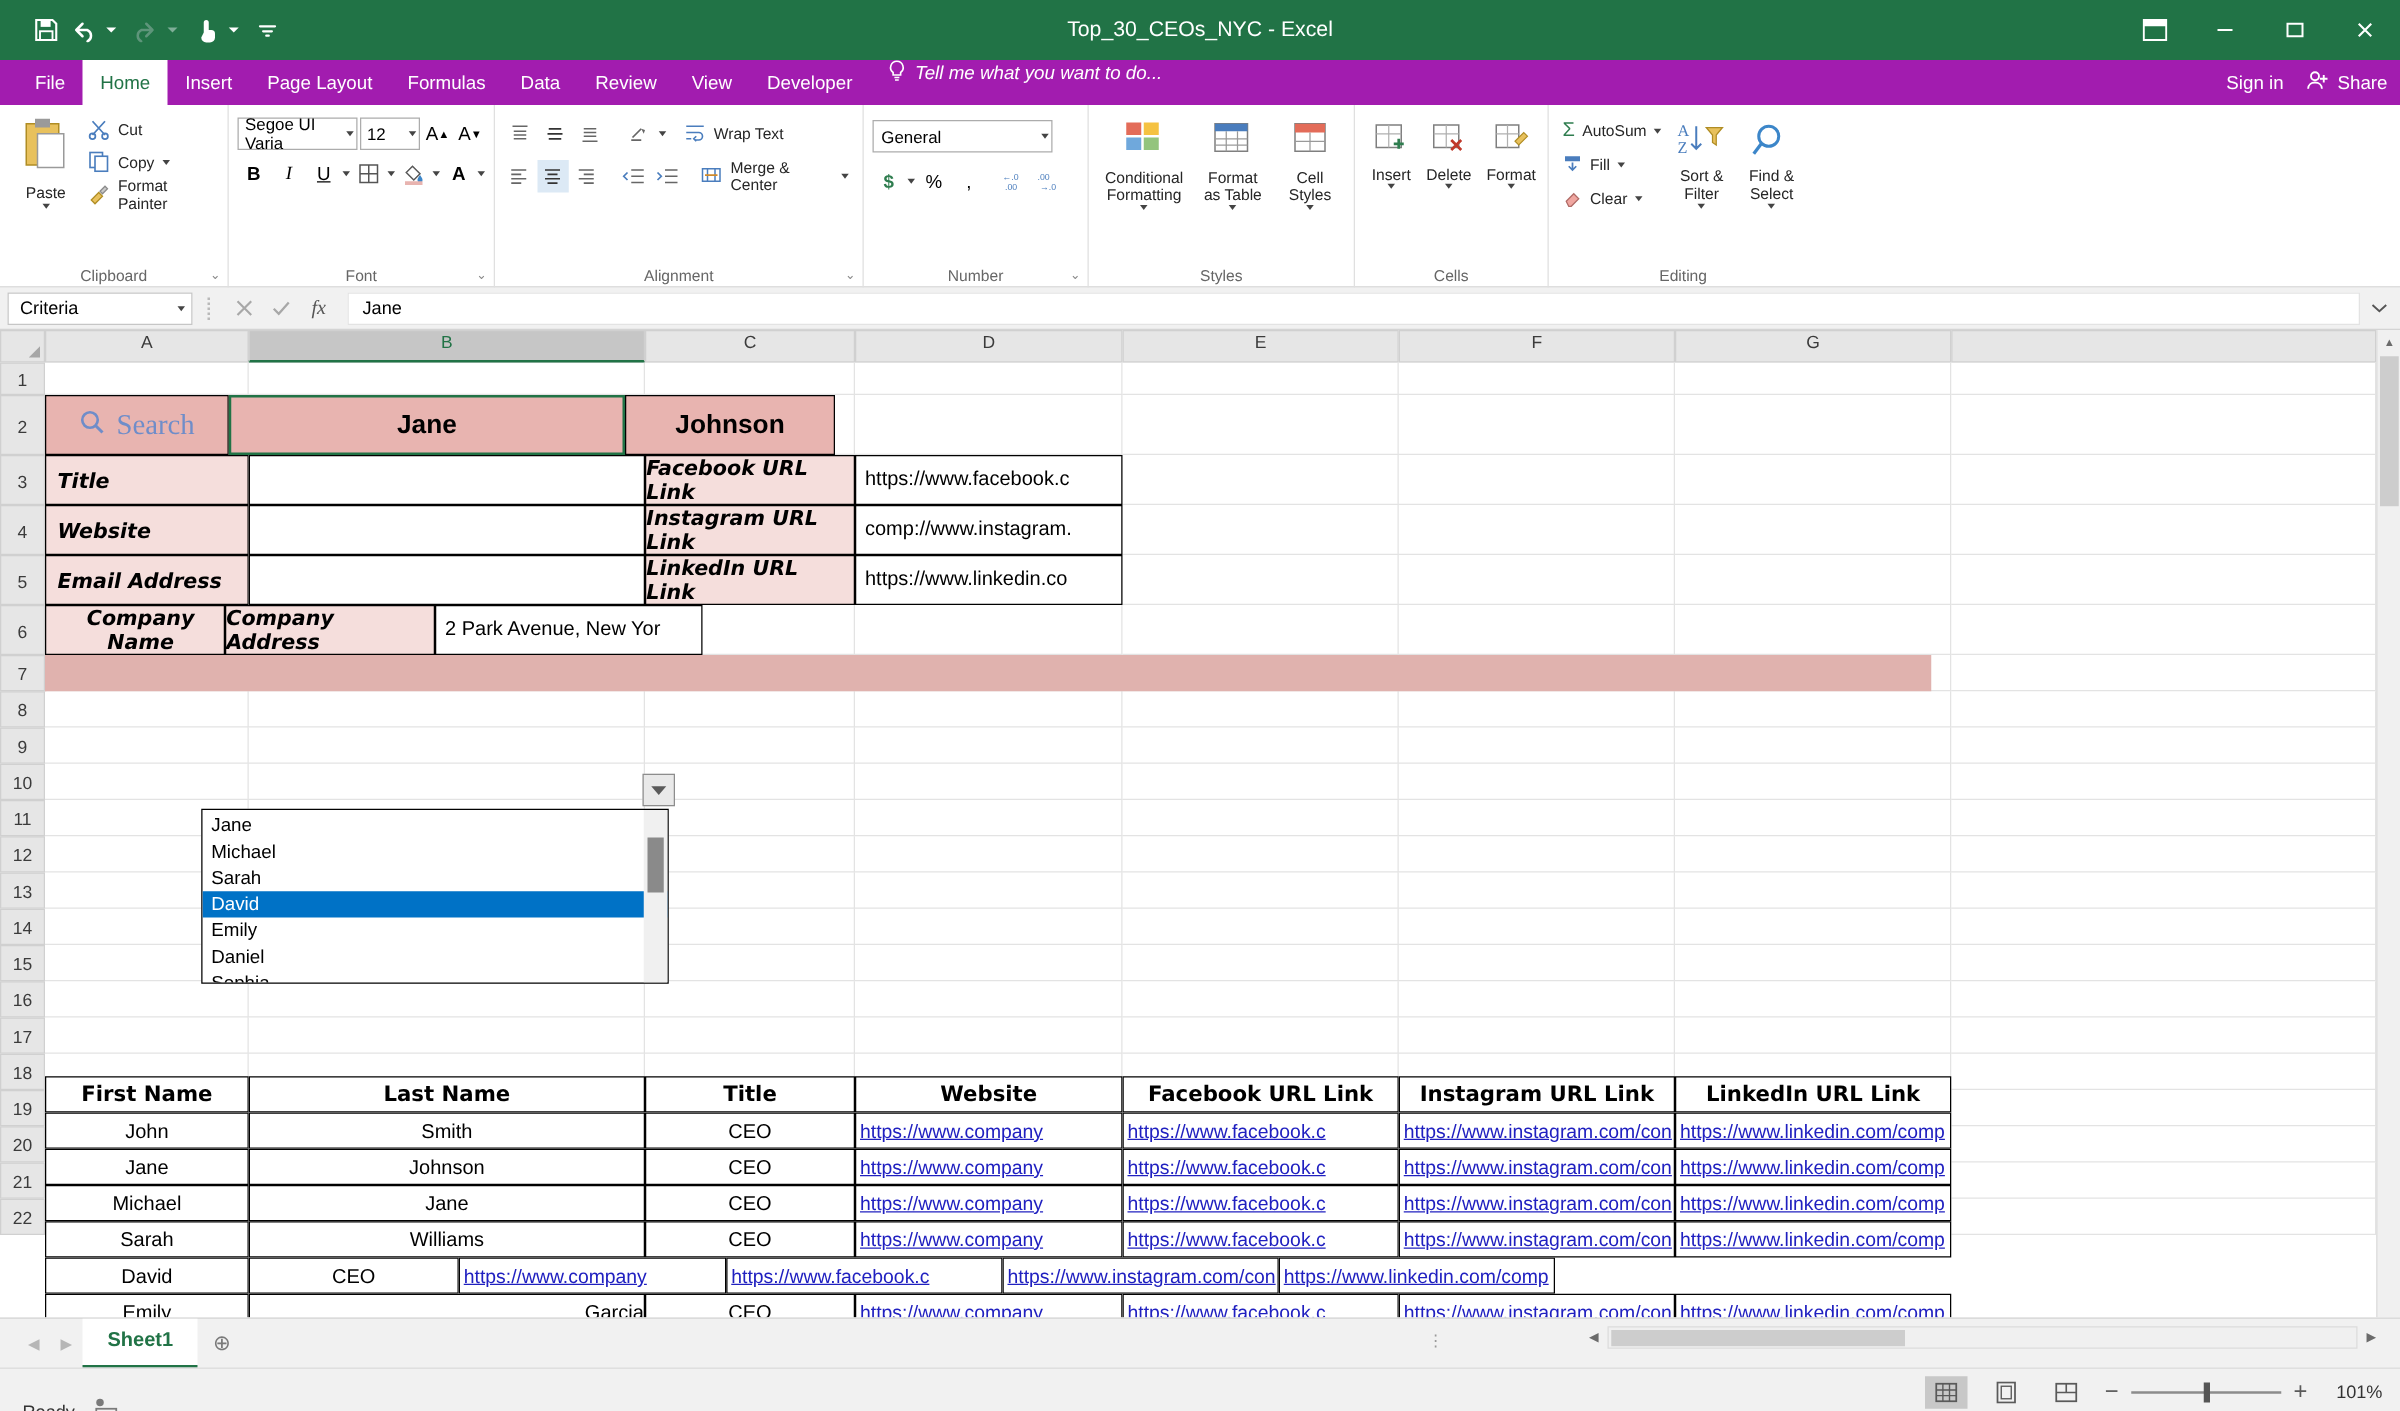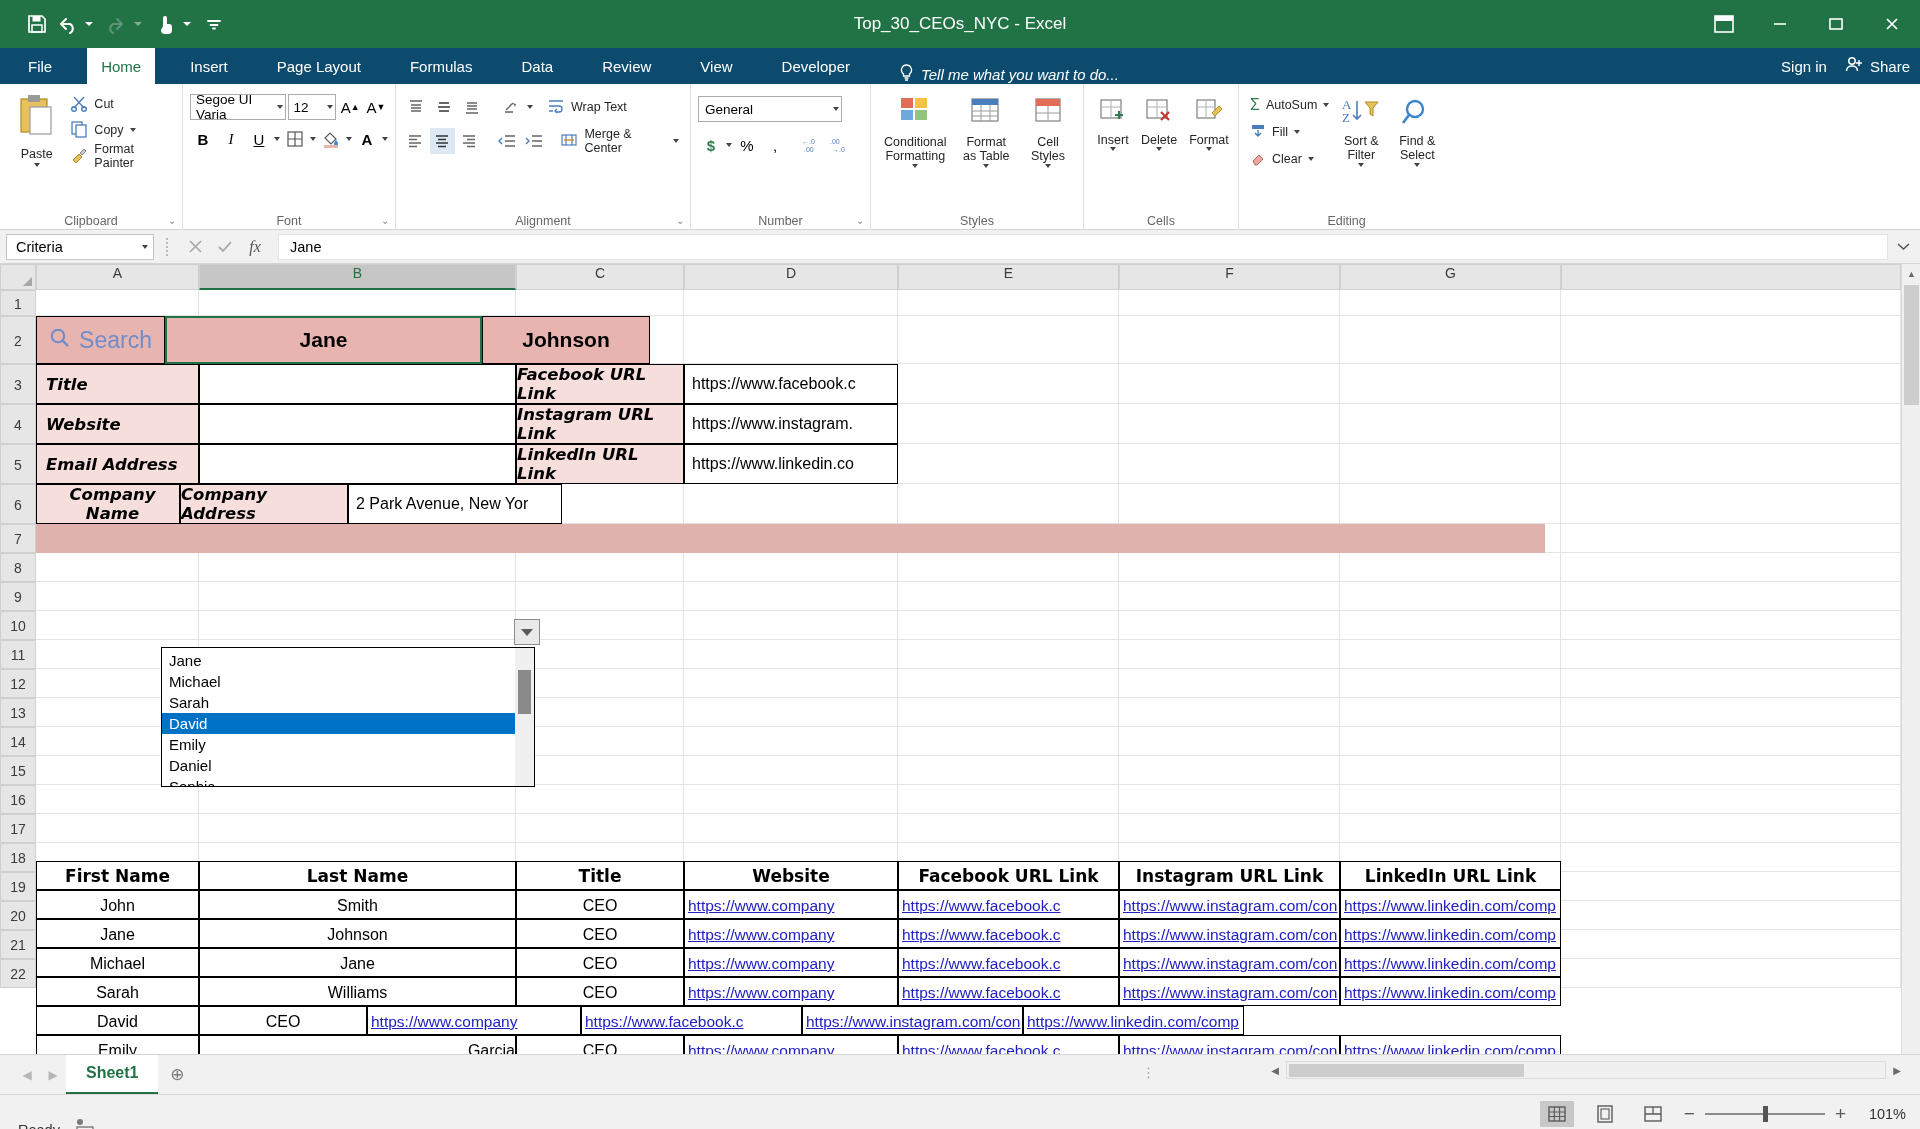--- a/index.html
+++ b/index.html
@@ -36,22 +36,22 @@
     position: absolute; right: 0; top: 0; height: 48px;
     display: flex; align-items: center;
   }
   .win-btn {
     width: 56px; height: 48px; display: flex; align-items: center;
     justify-content: center; color: #ffffff;
   }
 
   
   .tabbar {
-    height: 36px; background: #0c4a6e; display: flex; align-items: flex-end;
-    position: relative; padding-left: 14px; gap: 21px;
+    height: 36px; background: #a21caf; display: flex; align-items: flex-start;
+    position: relative; padding-left: 14px;
   }
   .tab {
     padding: 0 14px; display: flex; align-items: center;
     color: #ffffff; font-size: 15px; height: 36px;
   }
   .tab.active { background: #ffffff; color: #217346; }
   .tellme {
     display: flex; align-items: center; gap: 7px; color: #ffffff;
     font-size: 15px; font-style: italic; padding-left: 14px;
   }
@@ -953,21 +953,21 @@
         <div style="width: 221px; height: 29px; border-right: 1px solid rgb(227, 227, 227); border-bottom: 1px solid rgb(227, 227, 227); box-sizing: border-box;"></div>
         <div style="width: 221px; height: 29px; border-right: 1px solid rgb(227, 227, 227); border-bottom: 1px solid rgb(227, 227, 227); box-sizing: border-box;"></div>
         <div style="width: 221px; height: 29px; border-right: 1px solid rgb(227, 227, 227); border-bottom: 1px solid rgb(227, 227, 227); box-sizing: border-box;"></div>
         <div style="width: 340px; height: 29px; border-right: 1px solid rgb(227, 227, 227); border-bottom: 1px solid rgb(227, 227, 227); box-sizing: border-box;"></div>
       </div>
     </div>
 
   <div style="position:absolute; left:36px; top:52px; width:1509px; height:245px;">
 
     <div style="display:flex; height:48px;">
-      <div class="search-title" style="width:129px;">
+      <div class="search-title" style="width:147px;font-family:Liberation Serif, serif;">
         <span>
           <svg width="21" height="21" viewBox="0 0 21 21">
               <circle cx="9" cy="9" r="6.2" fill="none" stroke="#6f8dc9" stroke-width="2.1"></circle>
               <path d="M13.6 13.6L19 19" stroke="#6f8dc9" stroke-width="2.4"></path>
             </svg>
         </span>
         <span>Search</span>
       </div>
       <div class="sp-head active-cell" style="width:317px; display:flex; align-items:center; justify-content:center;">Jane</div>
       <div class="sp-head" style="width:168px; display:flex; align-items:center; justify-content:center;">Johnson</div>
@@ -977,21 +977,21 @@
         <div style="display: flex; height: 40px;">
           <div class="sp-label" style="width: 163px; display: flex; align-items: center;">Title</div>
           <div class="sp-val ctr" style="width: 317px; display: flex; align-items: center; justify-content: center;"></div>
           <div class="sp-label" style="width: 168px; display: flex; align-items: center; justify-content: center; padding-left: 0px;">Facebook URL Link</div>
           <div class="sp-val" style="width: 214px; display: flex; align-items: center;">https://www.facebook.c</div>
         </div>
         <div style="display: flex; height: 40px;">
           <div class="sp-label" style="width: 163px; display: flex; align-items: center;">Website</div>
           <div class="sp-val ctr" style="width: 317px; display: flex; align-items: center; justify-content: center;"></div>
           <div class="sp-label" style="width: 168px; display: flex; align-items: center; justify-content: center; padding-left: 0px;">Instagram URL Link</div>
-          <div class="sp-val" style="width: 214px; display: flex; align-items: center;">https://www.instagram.</div>
+          <div class="sp-val" style="width: 214px; display: flex; align-items: center;">comp://www.instagram.</div>
         </div>
         <div style="display: flex; height: 40px;">
           <div class="sp-label" style="width: 163px; display: flex; align-items: center;">Email Address</div>
           <div class="sp-val ctr" style="width: 317px; display: flex; align-items: center; justify-content: center;"></div>
           <div class="sp-label" style="width: 168px; display: flex; align-items: center; justify-content: center; padding-left: 0px;">LinkedIn URL Link</div>
           <div class="sp-val" style="width: 214px; display: flex; align-items: center;">https://www.linkedin.co</div>
         </div>
         <div style="display: flex; height: 40px;">
           <div class="sp-label" style="width: 144px; display: flex; align-items: center; text-align: center;">Company Name</div>
           <div class="sp-label" style="width: 168px; display: flex; align-items: center; justify-content: center; padding-left: 0px;">Company Address</div>

